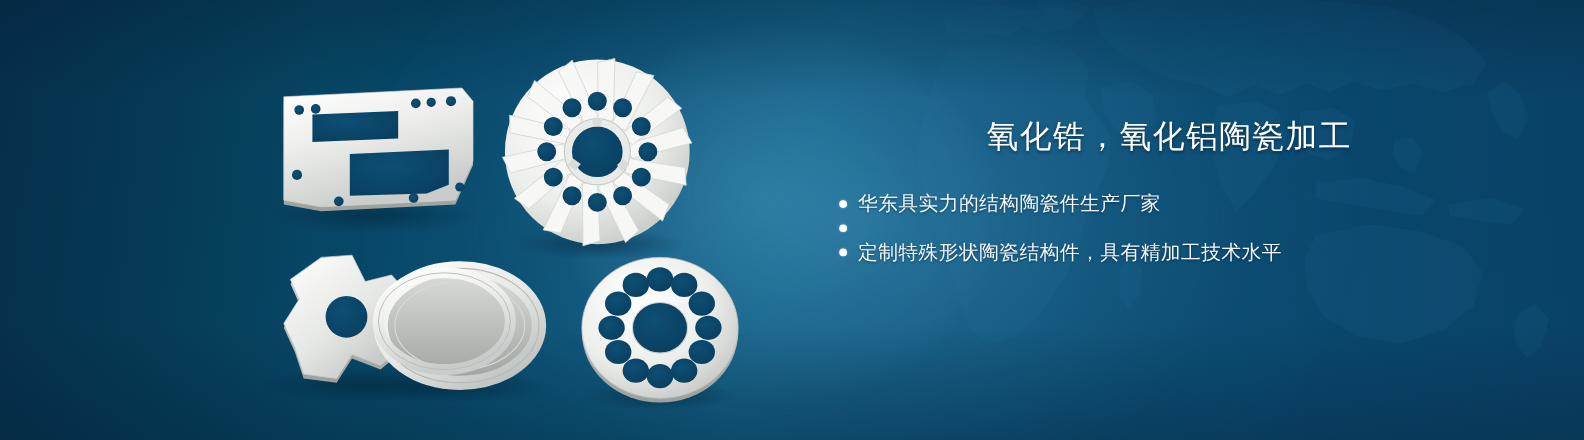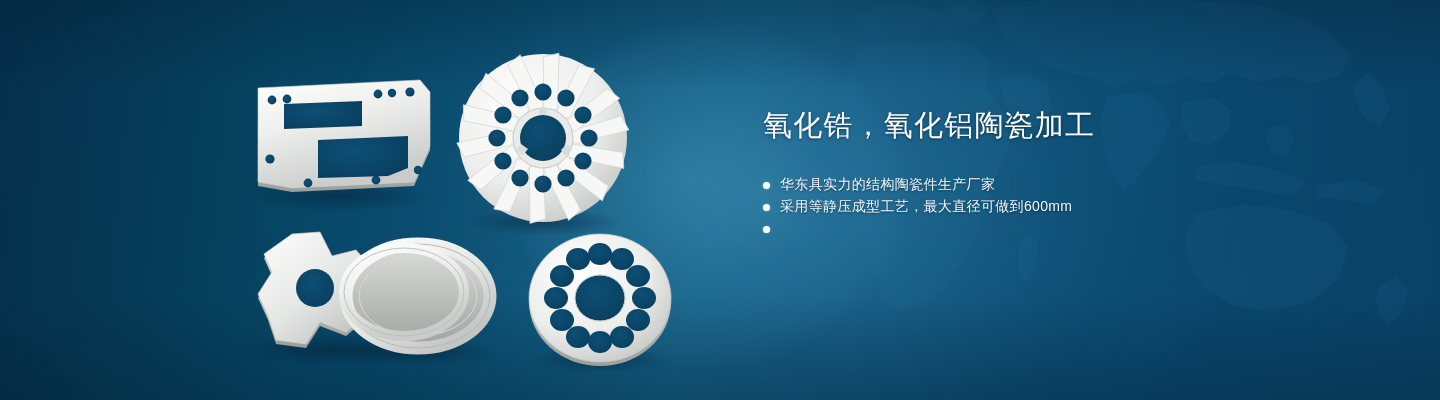--- a/index.html
+++ b/index.html
@@ -7,20 +7,21 @@
     padding: 0;
     background: #0a4872;
   }
   #banner {
     position: relative;
     width: 1440px;
     height: 400px;
     overflow: hidden;
     font-family: "Liberation Sans", "DejaVu Sans", sans-serif;
     background: #737373;
+    text-align: center;
   }
   
   .bg-base {
     position: absolute;
     inset: 0;
     background: linear-gradient(105deg,
         #063a5c 0%,
         #06425f 14%,
         #074a6b 30%,
         #0a5577 42%,
@@ -113,24 +114,25 @@
   .dot {
     flex: 0 0 auto;
     width: 7px;
     height: 7px;
     border-radius: 50%;
     background: #ffffff;
     margin-right: 10px;
     box-shadow: 0 0 2px rgba(255,255,255,0.45);
   }
   .btext {
-    font-size: 14px;
+    font-size: 18px;
     color: #f2f7fb;
     letter-spacing: 0.35px;
     text-shadow: 0 1px 2px rgba(0,18,36,0.5);
+    font-family: Liberation Serif, serif;
   }
 </style>
 </head>
 <body>
 
 <div id="banner">
 
   <div class="bg-base"></div>
 
   <div class="bg-map">
@@ -304,21 +306,21 @@
   <div class="copy">
     <h1 class="headline">氧化锆，氧化铝陶瓷加工</h1>
 
     <ul class="bullets">
       <li>
         <span class="dot"></span>
         <span class="btext">华东具实力的结构陶瓷件生产厂家</span>
       </li>
       <li>
         <span class="dot"></span>
-        <span class="btext">采用等静压成型工艺，最大直径可做到600mm</span>
       </li>
       <li>
         <span class="dot"></span>
+        <span class="btext">定制特殊形状陶瓷结构件，具有精加工技术水平</span>
       </li>
     </ul>
   </div>
 
 </div>
 
 </body></html>

